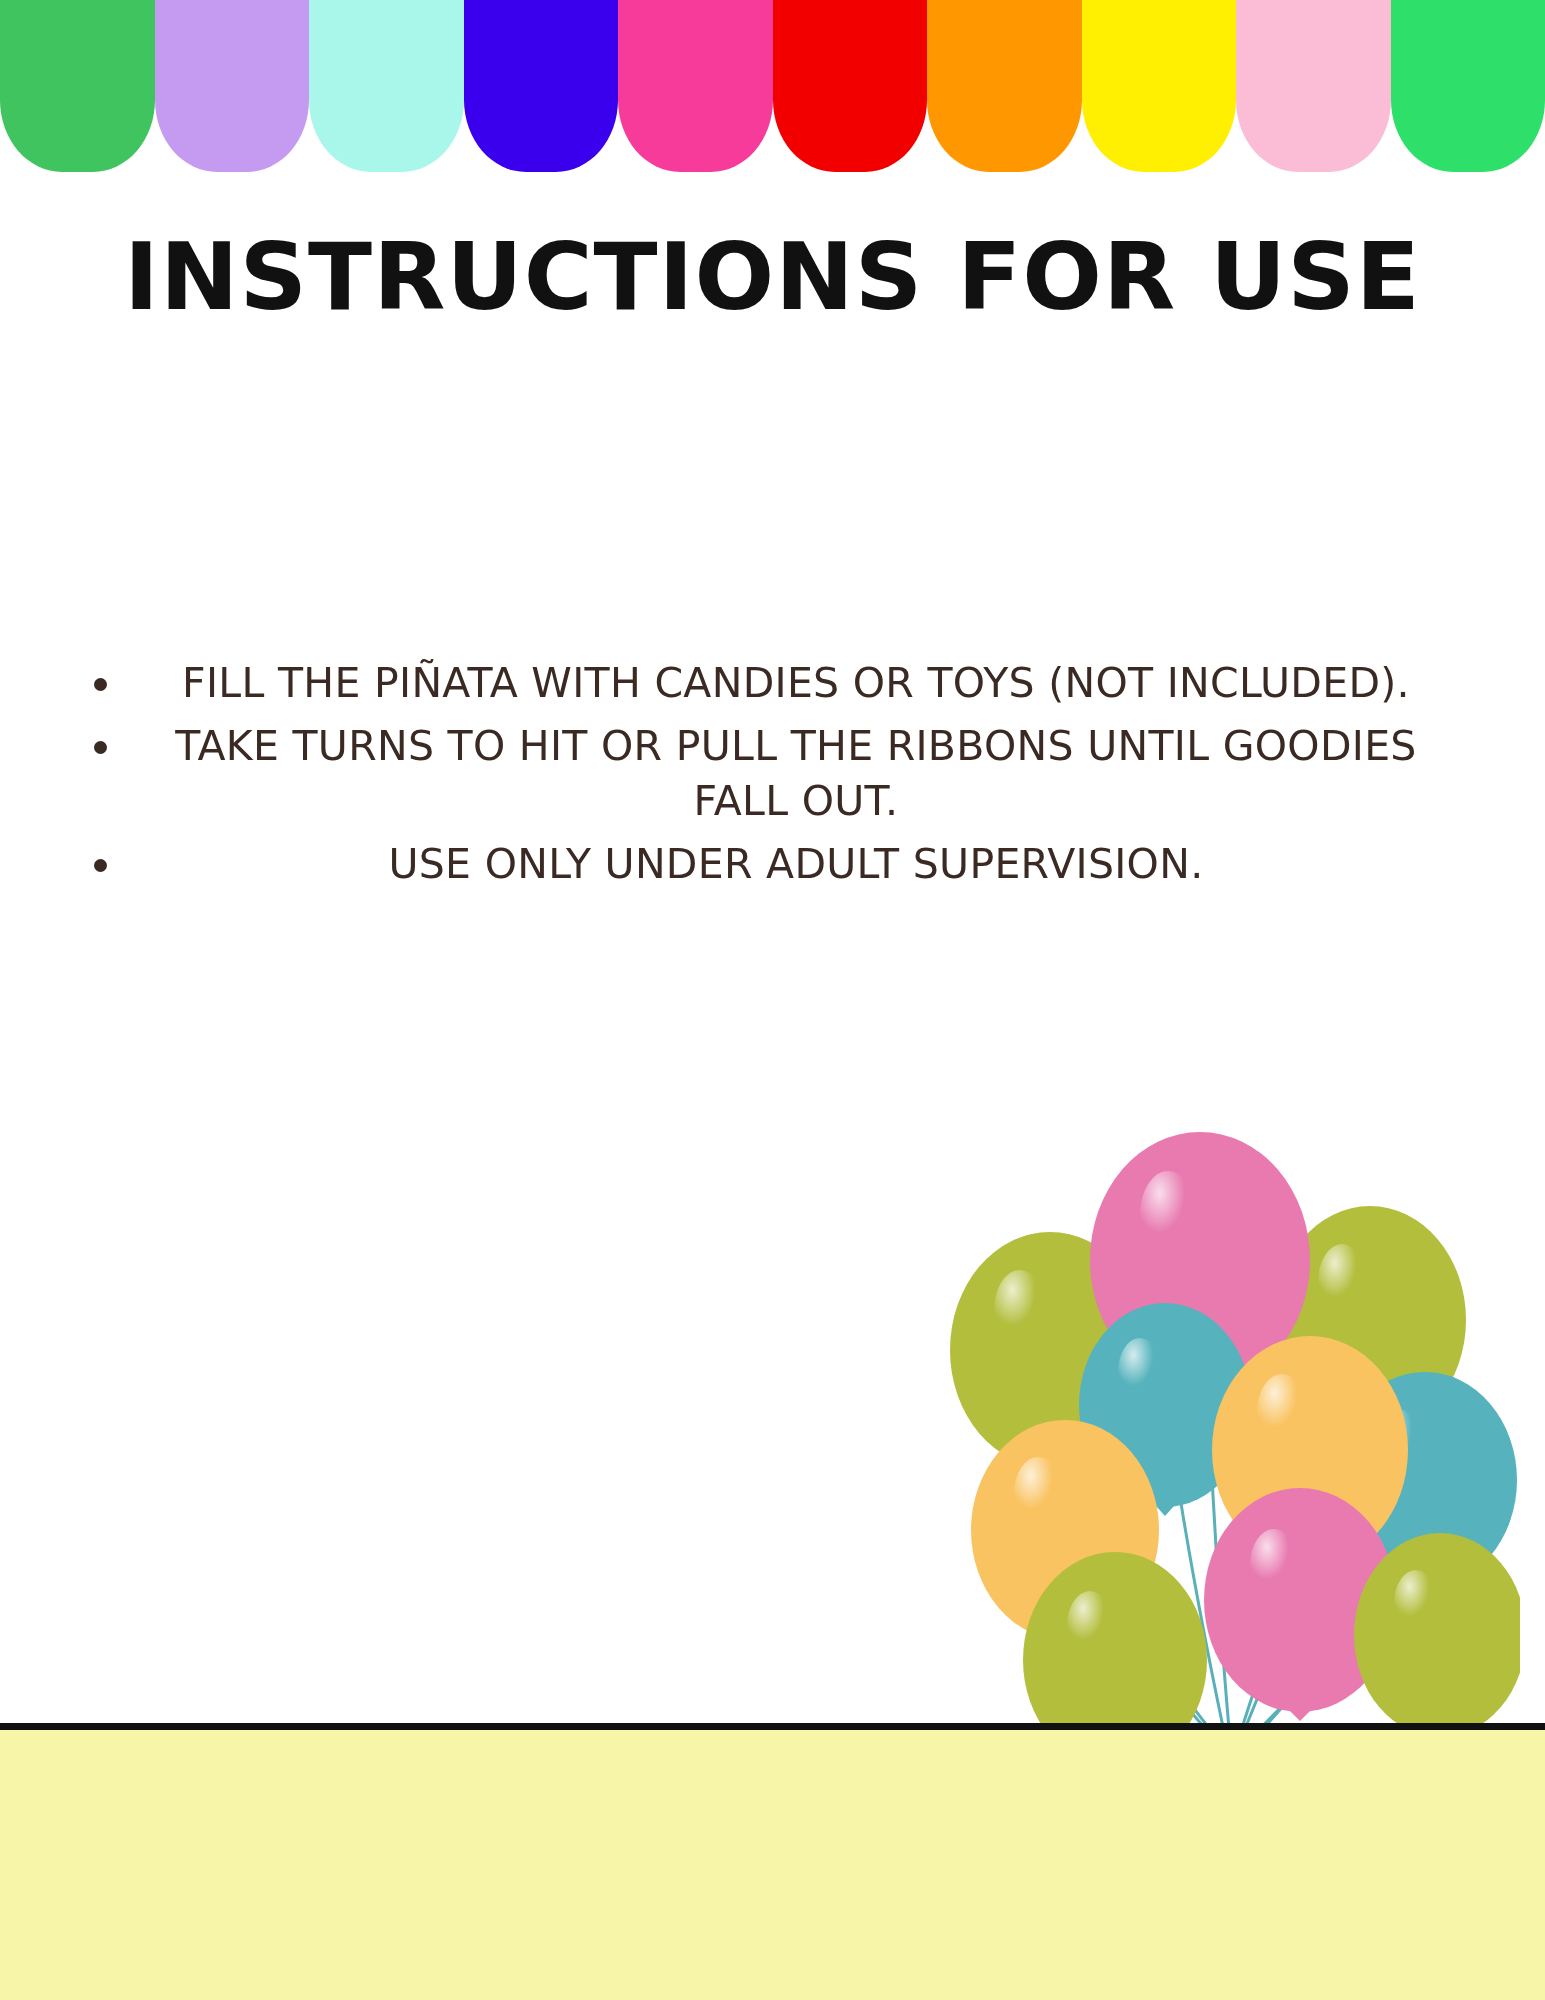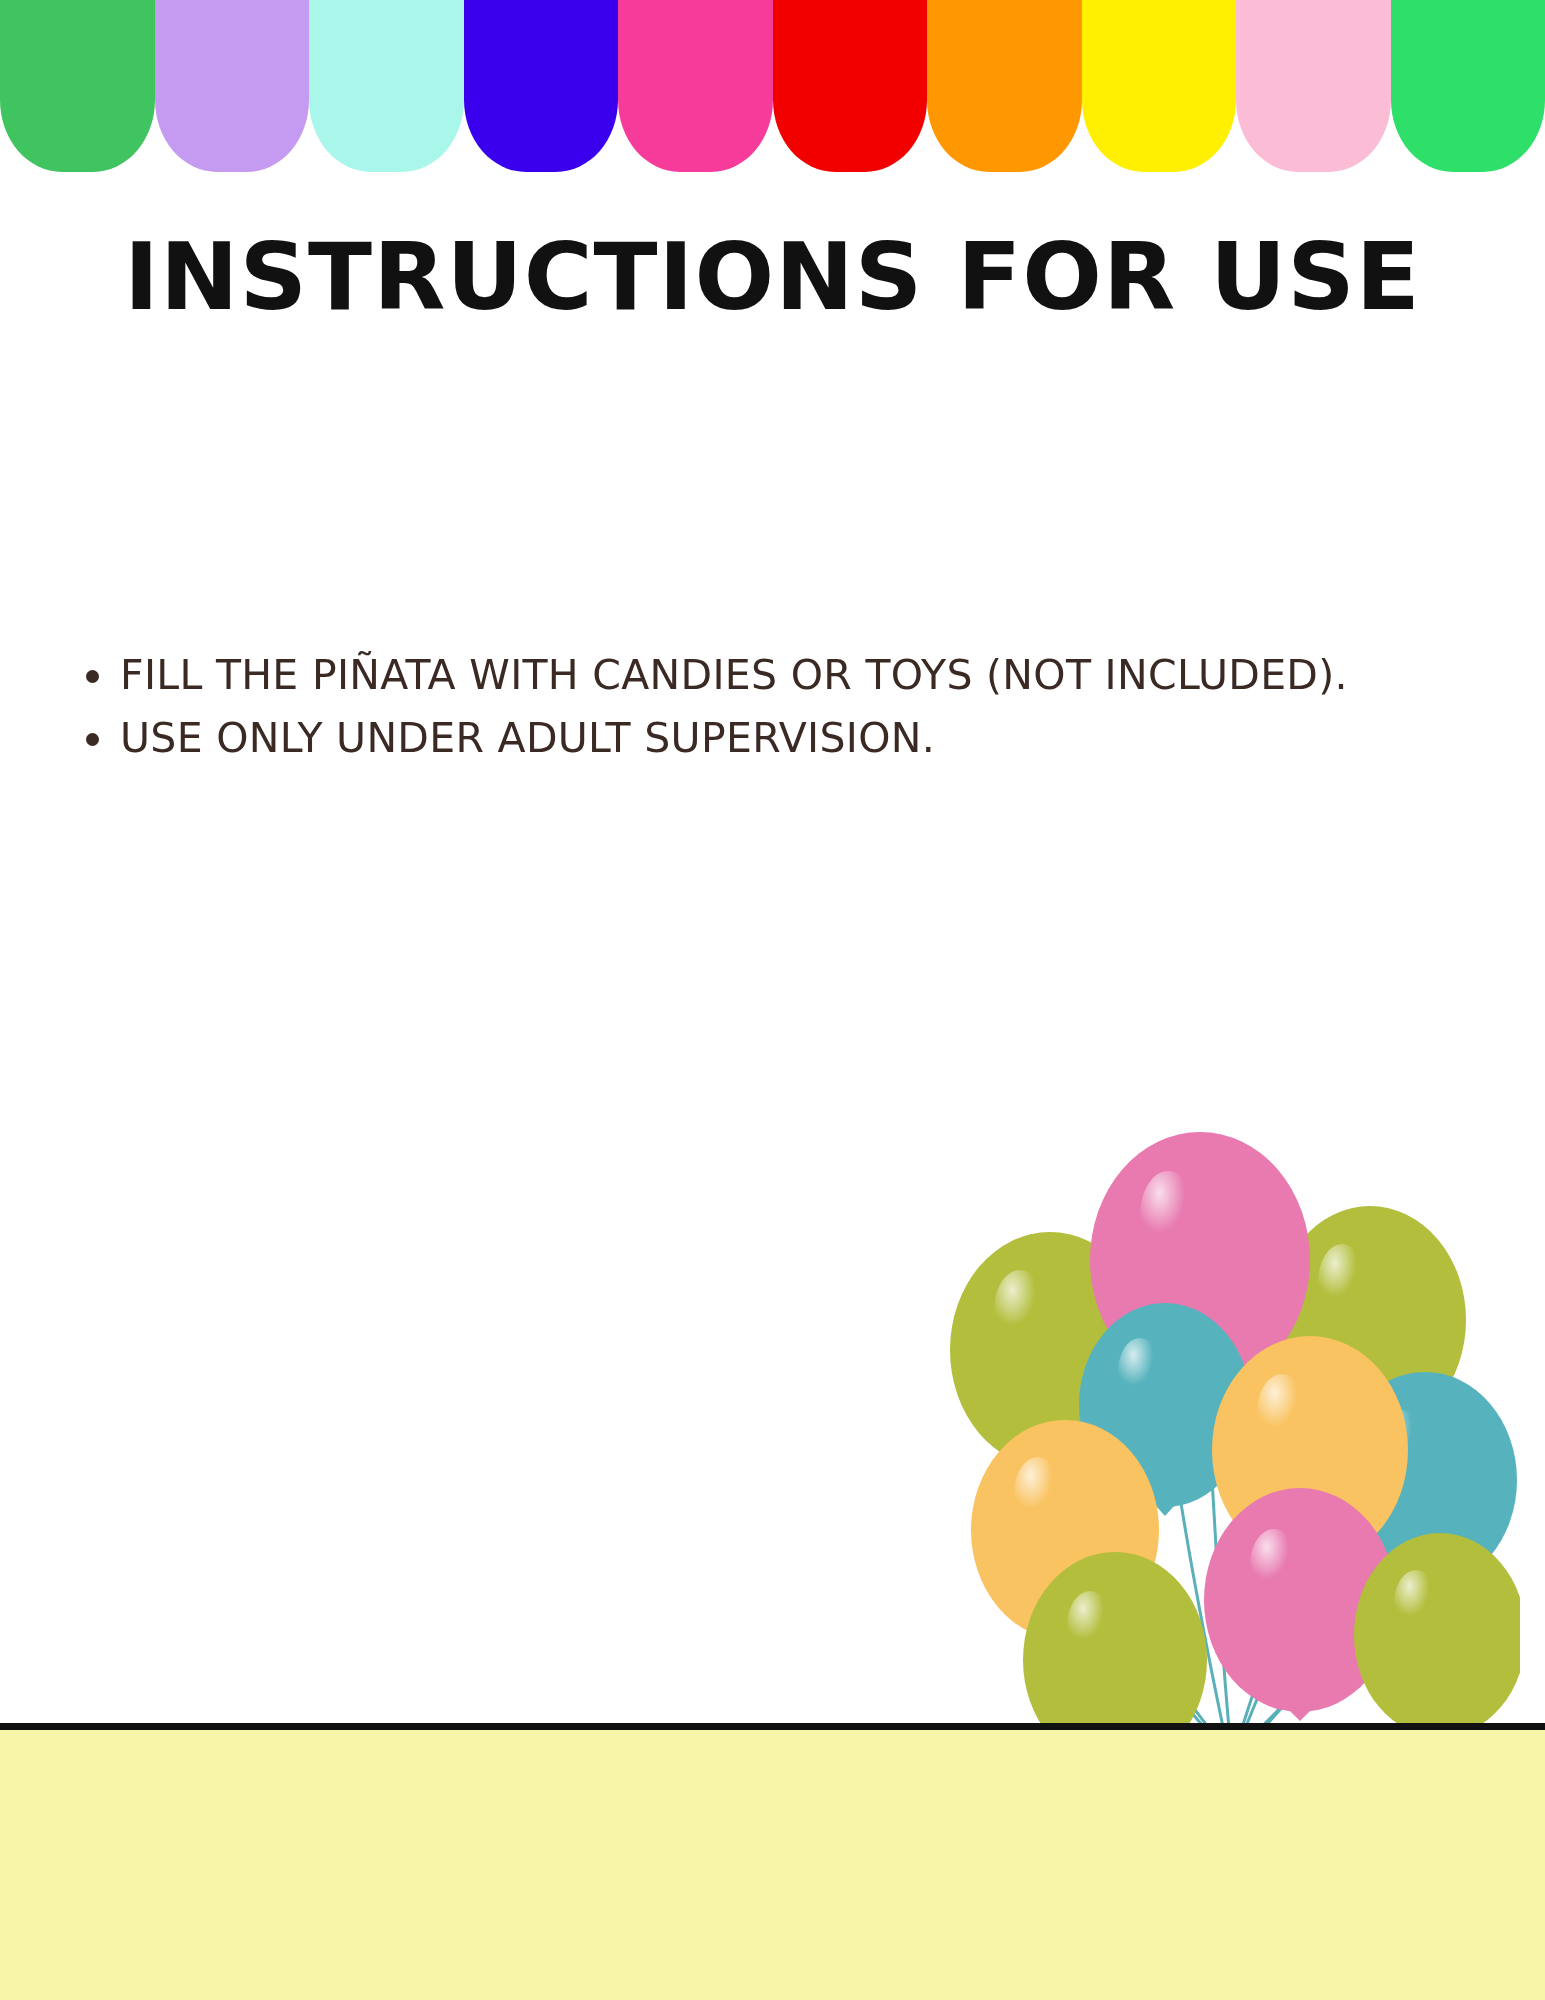--- a/index.html
+++ b/index.html
@@ -51,23 +51,24 @@
   }
 
   
   .list-wrap {
     position: absolute;
     top: 640px;
     left: 60px;
     width: 1420px;
   }
   ul.instructions {
-    margin: 8px;
+    margin: 16px;
     padding: 0 0 0 52px;
     list-style: none;
+    text-align: center;
   }
   ul.instructions li {
     position: relative;
     font-family: "DejaVu Sans", sans-serif;
     font-size: 41px;
     line-height: 1.34;
     color: #3a2a23;
     letter-spacing: 0.3px;
     margin-bottom: 8px;
     text-transform: uppercase;
@@ -126,20 +127,21 @@
     <div class="scallop" style="background: rgb(255, 239, 0); width: 154.5px;"></div>
     <div class="scallop" style="background: rgb(251, 188, 214); width: 154.5px;"></div>
     <div class="scallop" style="background: rgb(46, 224, 106); width: 154.5px;"></div>
   </div>
 
 <div class="title">Instructions for use</div>
 
 <div class="list-wrap">
   <ul class="instructions" id="instructions-list">
       <li>Fill the piñata with candies or toys (not included).</li>
+      <li>Take turns to hit or pull the ribbons until goodies fall out.</li>
       <li>Use only under adult supervision.</li>
     </ul>
 </div>
 
 <div class="balloons">
   <svg width="620" height="880" viewBox="0 0 620 880" xmlns="http://www.w3.org/2000/svg" aria-hidden="true">
     <defs>
       <radialGradient id="hl" cx="35%" cy="25%" r="45%">
         <stop offset="0%" stop-color="#ffffff" stop-opacity="0.75"></stop>
         <stop offset="100%" stop-color="#ffffff" stop-opacity="0"></stop>

